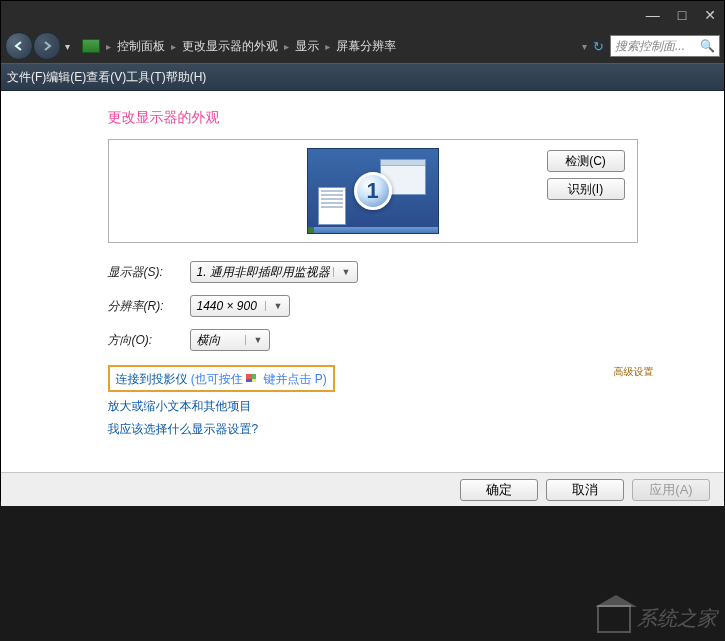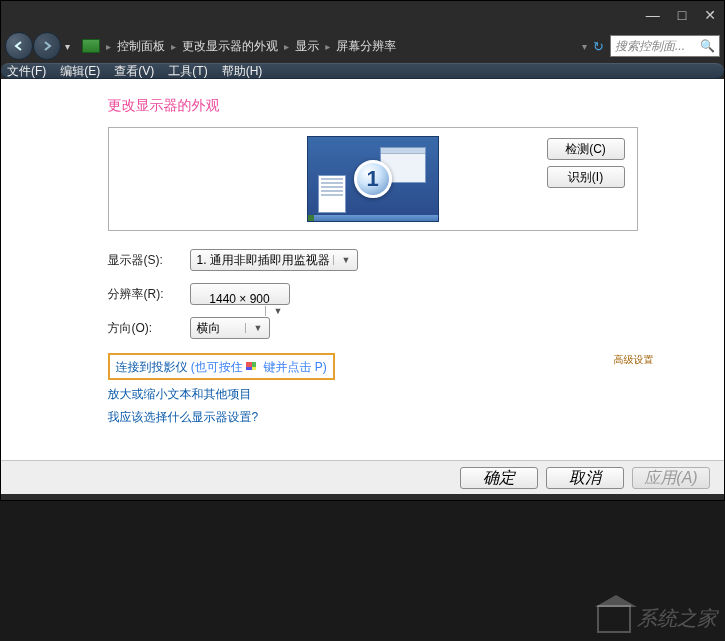--- a/index.html
+++ b/index.html
@@ -15,21 +15,21 @@
 .nav-btn { width: 28px; height: 28px; border-radius: 50%; background: radial-gradient(circle at 30% 30%, #5a6a7a, #2a3a4a); border: 1px solid #1a2a3a; display: flex; align-items: center; justify-content: center; color: #cde; font-size: 14px; }
 .nav-btn.fwd { background: radial-gradient(circle at 30% 30%, #4a5a6a, #2a3a4a); }
 .breadcrumb { display: flex; align-items: center; gap: 6px; margin-left: 8px; color: #ddd; font-size: 12px; }
 .bc-icon { width: 18px; height: 14px; background: linear-gradient(#4a9e4a, #2a7e2a); border: 1px solid #1a5a1a; display: inline-block; }
 .bc-sep { color: #888; font-size: 10px; }
 .nav-right { margin-left: auto; display: flex; align-items: center; gap: 6px; }
 .refresh-icon { color: #4aa3df; font-size: 13px; }
 .search-box { width: 110px; height: 22px; background: #fff; border: 1px solid #7a7a7a; padding: 0 4px; font-size: 12px; color: #888; font-style: italic; display: flex; align-items: center; justify-content: space-between; }
 .search-box .mag { color: #4a7ab8; font-size: 12px; font-style: normal; }
 
-.menubar { height: 16px; background: linear-gradient(#3a4a5a, #2a3a4a); display: flex; align-items: center; padding: 0 6px; gap: 14px; border-top: 1px solid #4a5a6a; border-bottom: 1px solid #1a2a3a; border-radius: 8px; }
+.menubar { height: 28px; background: linear-gradient(#3a4a5a, #2a3a4a); display: flex; align-items: center; padding: 0 6px; border-top: 1px solid #4a5a6a; border-bottom: 1px solid #1a2a3a; }
 .menubar span { color: #eee; font-size: 12px; }
 
 .content-wrap { background: #fff; height: calc(501px - 28px - 34px - 24px - 34px); overflow: hidden; padding: 0 10px; }
 .content { max-width: 630px; margin: 0 auto; padding: 0 40px 0 60px; }
 
 h2.page-title { font-size: 14px; font-weight: normal; color: #ec4899; padding: 18px 0 12px; }
 
 .monitor-panel { border: 1px solid #b0b0b0; height: 104px; display: flex; align-items: center; padding: 0 12px; position: relative; }
 .monitor-preview { margin: 0 auto; width: 132px; height: 86px; background: linear-gradient(#3a6aaa, #2a4a8a); border: 1px solid #1a3a6a; position: relative; display: flex; align-items: center; justify-content: center; }
 .monitor-preview .win1 { position: absolute; top: 10px; right: 12px; width: 46px; height: 36px; background: #eef3fa; border: 1px solid #7a9ac5; }
@@ -37,43 +37,43 @@
 .monitor-preview .win2 { position: absolute; bottom: 8px; left: 10px; width: 28px; height: 38px; background: #fff; border: 1px solid #7a9ac5; }
 .monitor-preview .win2 .lines { padding: 2px; }
 .monitor-preview .win2 .lines div { height: 2px; background: #b5c5da; margin-bottom: 2px; }
 .monitor-preview .badge { width: 38px; height: 38px; border-radius: 50%; background: radial-gradient(circle at 35% 30%, #fff, #cde4fa 40%, #5a8ac5); border: 3px solid #fff; box-shadow: 0 1px 4px rgba(0,0,0,.4); display: flex; align-items: center; justify-content: center; color: #1a4a8a; font-size: 22px; font-weight: bold; z-index: 2; }
 .monitor-preview .taskbar { position: absolute; bottom: 0; left: 0; right: 0; height: 6px; background: linear-gradient(#6a9ad5, #4a7ab5); }
 .monitor-preview .taskbar .start { width: 6px; height: 6px; background: #3a7a3a; }
 
 .panel-btns { position: absolute; right: 12px; top: 10px; display: flex; flex-direction: column; gap: 6px; }
 .panel-btns button { width: 78px; height: 22px; background: linear-gradient(#fdfdfd, #e8e8e8); border: 1px solid #8a8a8a; border-radius: 3px; font-size: 12px; cursor: pointer; }
 
-.form-rows { margin-top: 18px; }
+.form-rows { margin-top: 18px; font-style: italic; }
 .form-row { display: flex; align-items: center; margin-bottom: 12px; }
 .form-row label { width: 82px; font-size: 12px; color: #222; }
 .dropdown { height: 22px; background: linear-gradient(#fdfdfd, #eaeaea); border: 1px solid #8a8a8a; border-radius: 3px; display: flex; align-items: center; padding: 8px 6px; font-size: 12px; position: relative; }
 .dropdown .dd-arrow { margin-left: auto; padding-left: 8px; border-left: 1px solid #b0b0b0; color: #555; font-size: 9px; }
 .dd-display { width: 168px; }
-.dd-res { width: 100px; flex-direction: column; }
+.dd-res { width: 100px; }
 .dd-orient { width: 80px; }
 
 .links-area { margin-top: 14px; position: relative; }
 .adv-link { position: absolute; right: -16px; top: 0; font-size: 10px; color: #a16207; cursor: pointer; }
 .highlight-box { border: 2px solid #e5a030; padding: 2px 6px; display: inline-block; margin-bottom: 6px; }
 .link-row { font-size: 12px; color: #0a5aaa; margin-bottom: 6px; cursor: pointer; }
 .link-row .gray { color: #3b82f6; }
 .winkey { display: inline-block; width: 14px; height: 12px; vertical-align: middle; position: relative; }
 .winkey::before { content: ""; position: absolute; inset: 0; background:
   linear-gradient(#e55,#e55) 0 0/45% 45% no-repeat,
   linear-gradient(#5b5,#5b5) 55% 0/45% 45% no-repeat,
   linear-gradient(#55e,#55e) 0 55%/45% 45% no-repeat,
   linear-gradient(#ee5,#ee5) 55% 55%/45% 45% no-repeat; }
 
 .footer { height: 34px; background: #eee; border-top: 1px solid #c5c5c5; display: flex; align-items: center; justify-content: flex-end; padding: 0 14px; gap: 8px; }
-.footer button { width: 78px; height: 22px; background: linear-gradient(#fdfdfd, #e8e8e8); border: 1px solid #8a8a8a; border-radius: 3px; font-size: 16px; cursor: pointer; font-style: italic; }
+.footer button { width: 78px; height: 22px; background: linear-gradient(#fdfdfd, #e8e8e8); border: 1px solid #8a8a8a; border-radius: 3px; font-size: 13px; cursor: pointer; }
 .footer button.disabled { color: #9a9a9a; background: linear-gradient(#f0f0f0, #e0e0e0); border-color: #b0b0b0; cursor: default; }
 
 .watermark { position: absolute; right: 8px; bottom: 8px; color: rgba(255,255,255,.25); font-size: 20px; font-style: italic; display: flex; gap: 6px; }
 .watermark .house { width: 34px; height: 28px; border: 2px solid rgba(255,255,255,.25); position: relative; }
 .watermark .house::before { content: ""; position: absolute; top: -12px; left: -4px; width: 0; height: 0; border-left: 21px solid transparent; border-right: 21px solid transparent; border-bottom: 12px solid rgba(255,255,255,.25); }
 </style>
 </head>
 <body>
 
 <div class="window">

